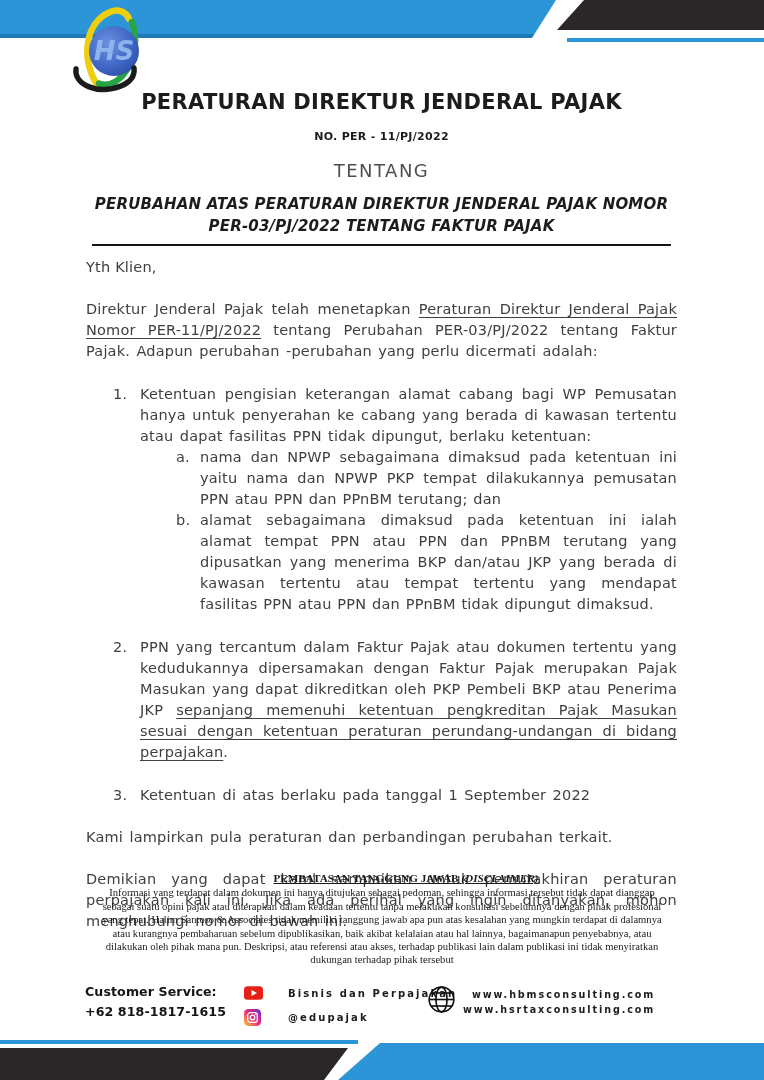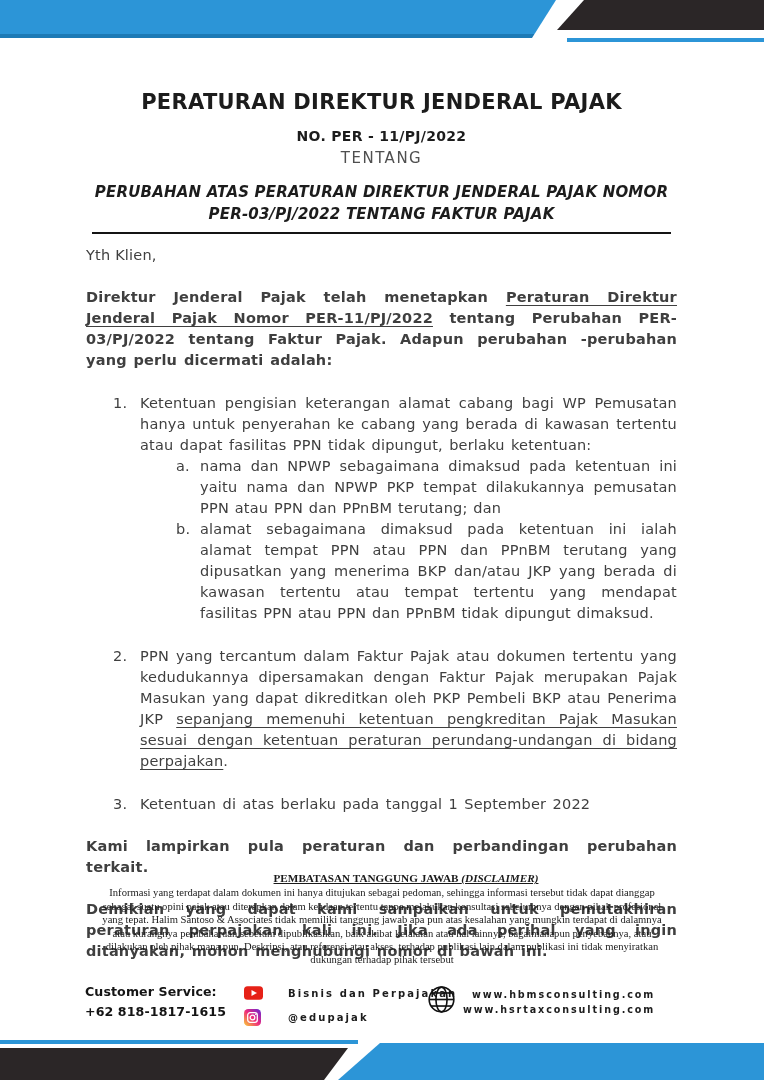--- a/index.html
+++ b/index.html
@@ -44,27 +44,27 @@
   
   .logo{ position:absolute; top:5px; left:66px; width:96px; height:94px; z-index:5; }
 
   
   .content{
     position:absolute; top:92px; left:86px; width:591px;
     font-size:14.5px; line-height:21px; letter-spacing:0.2px;
   }
   .title-block{ text-align:center; color:#1c1c1c; }
   .title-main{ font-size:21px; font-weight:bold; letter-spacing:0.3px; }
-  .title-number{ font-size:14px; font-weight:bold; margin-top:13px; letter-spacing:0.3px; }
-  .title-tentang{ font-size:15px; font-weight:normal; color:#4f4f4f; margin-top:1px; letter-spacing:1.5px; }
+  .title-number{ font-size:11px; font-weight:bold; margin-top:13px; letter-spacing:0.3px; }
+  .title-tentang{ font-size:18px; font-weight:normal; color:#4f4f4f; margin-top:13px; letter-spacing:1.5px; }
   .title-subject{ font-size:15px; font-weight:bold; font-style:italic; margin-top:12px; line-height:22px; letter-spacing:0.2px; }
   .title-rule{ border:none; border-top:2.6px solid #141414; margin:7px 6px 0 6px; }
 
   .salutation{ margin-top:11px; }
-  .para{ text-align:justify; margin-top:21px; word-spacing:1.5px;font-weight:bold; }
+  .para{ text-align:justify; margin-top:21px; word-spacing:1.5px; }
   .u{ text-decoration:underline; text-underline-offset:3px; }
 
   .olist{ margin-top:22px; }
   .oitem{ display:flex; margin-top:22px; }
   .oitem:first-child{ margin-top:0; }
   .oitem-marker{ flex:0 0 27px; padding-left:27px; box-sizing:content-box; }
   .oitem-body{ flex:1; text-align:justify; word-spacing:1.5px; }
   .slist{ }
   .sitem{ display:flex; margin-top:0; }
   .sitem-marker{ flex:0 0 24px; padding-left:36px; box-sizing:content-box; }
@@ -94,20 +94,36 @@
 </style>
 </head>
 <body>
 
 <div class="page">
 
   <div class="ribbon-top-blue"></div>
   <div class="ribbon-top-dark"></div>
   <div class="ribbon-top-line"></div>
 
+  <div class="logo">
+    <svg width="96" height="94" viewBox="0 0 96 94">
+      <defs>
+        <radialGradient id="sph" cx="38%" cy="35%" r="75%">
+          <stop offset="0%" stop-color="#6b92e0"></stop>
+          <stop offset="60%" stop-color="#4168c6"></stop>
+          <stop offset="100%" stop-color="#2b4da6"></stop>
+        </radialGradient>
+      </defs>
+      <path d="M34,84 C14,56 18,18 44,7 C52,3.5 60,6.5 63,14" fill="none" stroke="#EECF10" stroke-width="6.5" stroke-linecap="round"></path>
+      <path d="M66,17 C72,33 69,56 57,70 C50,78 41,81.5 33,78.5" fill="none" stroke="#27A545" stroke-width="6.5" stroke-linecap="round"></path>
+      <circle cx="48" cy="46" r="25" fill="url(#sph)"></circle>
+      <text x="48" y="55" text-anchor="middle" font-size="26" font-style="italic" font-weight="bold" fill="#8fb3ec" font-family="'DejaVu Sans',sans-serif">HS</text>
+      <path d="M10,64 C8,80 32,90 55,81 C64,77.5 69,71 68,63" fill="none" stroke="#1b1b1b" stroke-width="5.5" stroke-linecap="round"></path>
+    </svg>
+  </div>
 
   <div class="content">
 
     <div class="title-block">
       <div class="title-main">PERATURAN DIREKTUR JENDERAL PAJAK</div>
       <div class="title-number">NO. PER - 11/PJ/2022</div>
       <div class="title-tentang">TENTANG</div>
       <div class="title-subject">PERUBAHAN ATAS PERATURAN DIREKTUR JENDERAL PAJAK NOMOR PER-03/PJ/2022 TENTANG FAKTUR PAJAK</div>
       <hr class="title-rule">
     </div>

